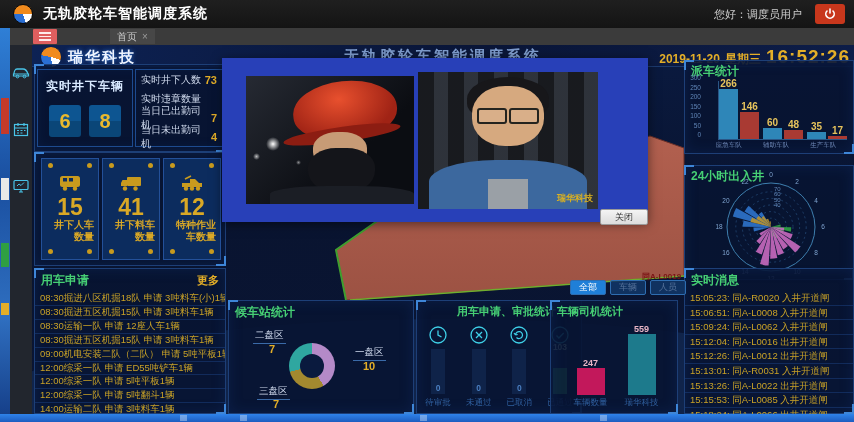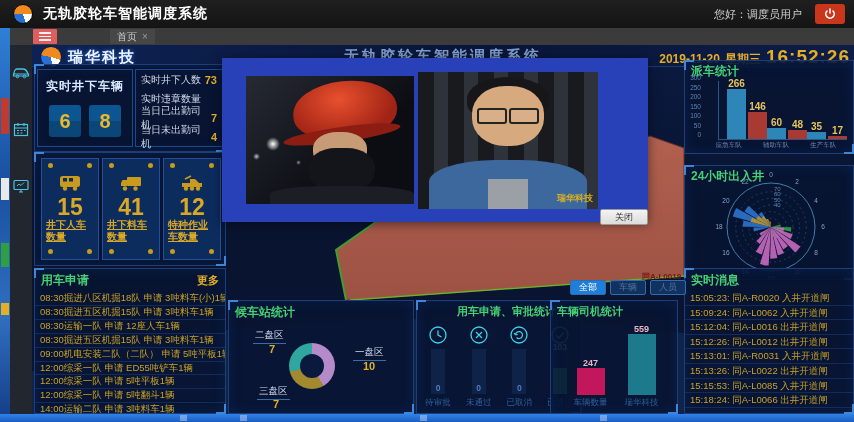--- a/index.html
+++ b/index.html
@@ -59,30 +59,30 @@
   .flip{width:32px;height:32px;background:linear-gradient(#0d5591 49%,#0a4678 51%);border-radius:3px;
        color:#e8b92e;font-size:20px;font-weight:bold;display:flex;align-items:center;justify-content:center;}
   .stat-row{display:flex;justify-content:space-between;align-items:center;height:19px;padding:0 5px;}
   .stat-row .lb{color:#cfd9ec;font-size:10px;}
   .stat-row .vl{color:#e3ae28;font-size:11px;font-weight:bold;}
   .vcard{position:absolute;top:5px;width:56px;height:100px;background:#0c2c5e;border:1px solid #235099;
        display:flex;flex-direction:column;align-items:center;}
   .vcard .dots{position:absolute;left:6px;right:6px;display:flex;justify-content:space-between;}
   .vcard .dots i{width:5px;height:5px;border-radius:50%;background:#c89a1e;display:block;}
   .vcard .num{color:#d9a826;font-size:23px;font-weight:bold;line-height:24px;margin-top:2px;}
-  .vcard .vlabel{color:#d9a826;font-size:10px;font-weight:bold;text-align:left;line-height:12px;width:48px;text-decoration:underline;}
+  .vcard .vlabel{color:#d9a826;font-size:10px;font-weight:bold;text-align:right;line-height:12px;width:48px;}
   .vcard svg{margin-top:14px;}
   .list-head{display:flex;justify-content:space-between;align-items:center;padding:3px 6px;}
   .more{color:#e3ae28;font-size:11px;font-weight:bold;cursor:pointer;}
   .req-row,.msg-row{color:#c9a227;font-size:9.5px;line-height:12.9px;white-space:nowrap;overflow:hidden;
        border-bottom:1px solid rgba(30,70,140,.45);padding-left:5px;}
   .msg-row{line-height:13.6px;}
   
   .dplot{position:absolute;left:20px;right:6px;top:20px;height:58px;border-left:1px solid #2a5585;
-       border-bottom:1px solid #2a5585;display:flex;justify-content:flex-end;align-items:flex-end;margin-left:13px;}
+       border-bottom:1px solid #2a5585;display:flex;justify-content:space-between;align-items:flex-end;margin-left:13px;}
   .dgroup{display:flex;align-items:flex-end;gap:2px;}
   .dbarw{display:flex;flex-direction:column;align-items:center;}
   .dval{color:#e6c35c;font-size:10px;font-weight:bold;line-height:10px;}
   .dbar{width:19px;}
   .dyaxis{position:absolute;left:0;top:14px;height:64px;width:18px;display:flex;flex-direction:column;
        justify-content:space-between;align-items:flex-end;}
   .dyaxis div{color:#5f84b5;font-size:6.5px;line-height:6.5px;padding-right:2px;}
   .dcats{position:absolute;left:20px;right:6px;top:80px;display:flex;justify-content:space-around;}
   .dcats div{color:#6f89b8;font-size:6.5px;}
   
@@ -432,20 +432,21 @@
         <text x="89" y="30" fill="#5f84b5" font-size="6">60</text>
         <text x="89" y="35.5" fill="#5f84b5" font-size="6">50</text>
         <text x="89" y="41" fill="#5f84b5" font-size="6">40</text>
       </svg>
   </div>
 
   <div class="panel" style="left:652px;top:223px;width:168px;height:144px;">
     <div class="ptitle" style="padding:3px 6px 2px;">实时消息</div>
     <div id="msg-list">
         <div class="msg-row">15:05:23: 同A-R0020 入井开道闸</div>
+        <div class="msg-row">15:06:51: 同A-L0008 入井开道闸</div>
         <div class="msg-row">15:09:24: 同A-L0062 入井开道闸</div>
         <div class="msg-row">15:12:04: 同A-L0016 出井开道闸</div>
         <div class="msg-row">15:12:26: 同A-L0012 出井开道闸</div>
         <div class="msg-row">15:13:01: 同A-R0031 入井开道闸</div>
         <div class="msg-row">15:13:26: 同A-L0022 出井开道闸</div>
         <div class="msg-row">15:15:53: 同A-L0085 入井开道闸</div>
         <div class="msg-row">15:18:24: 同A-L0066 出井开道闸</div>
       </div>
   </div>
 

